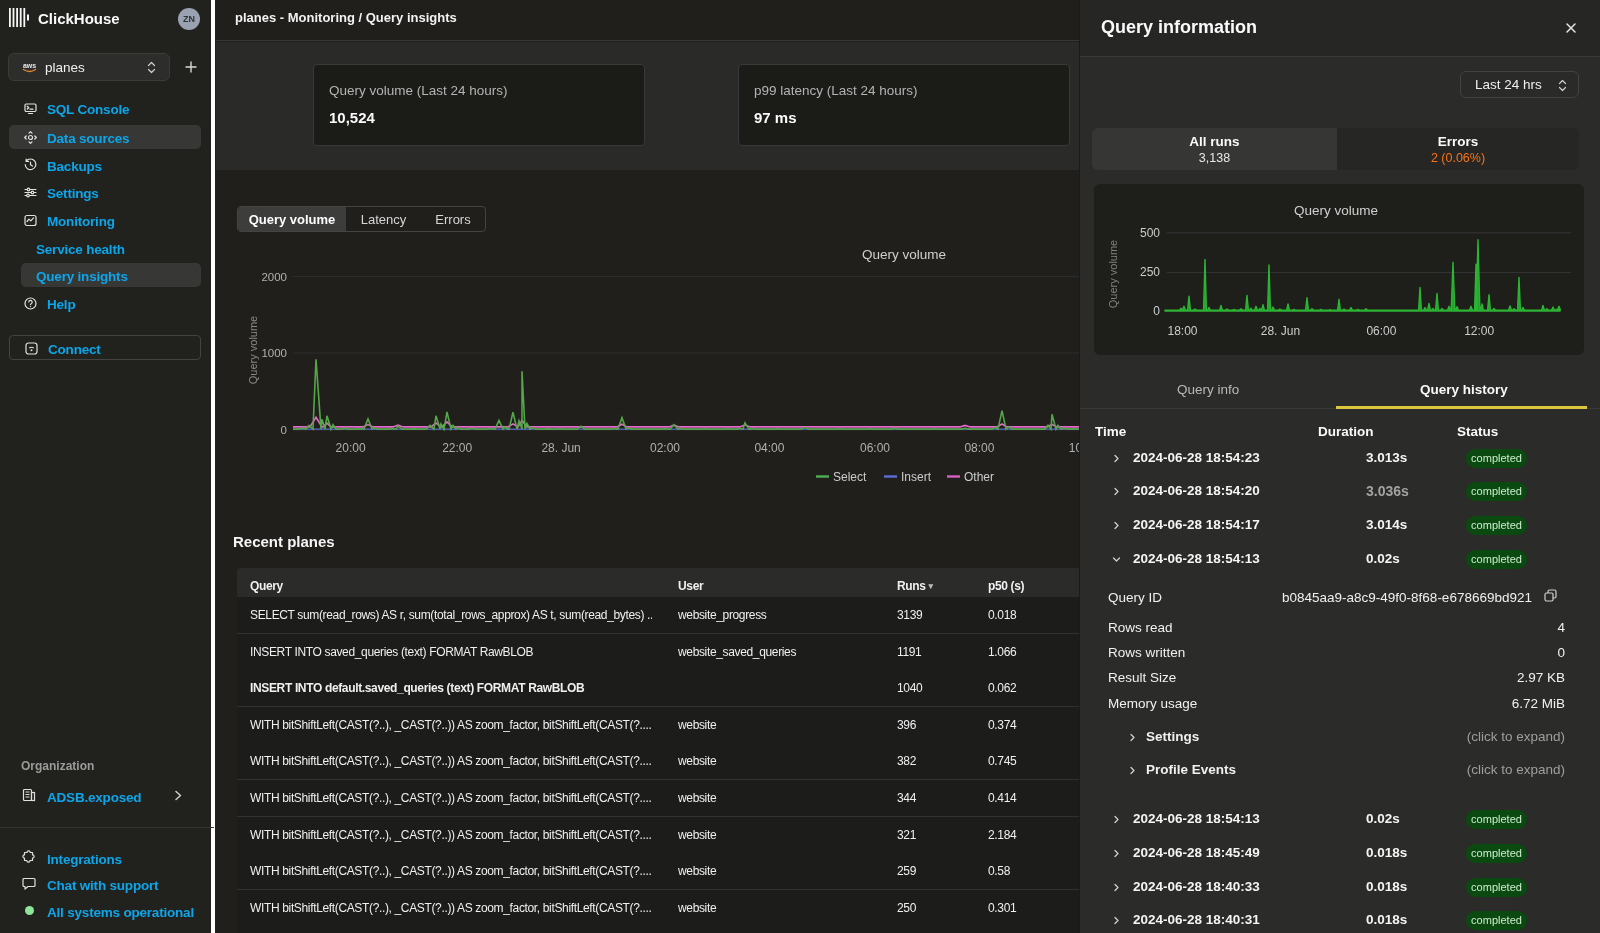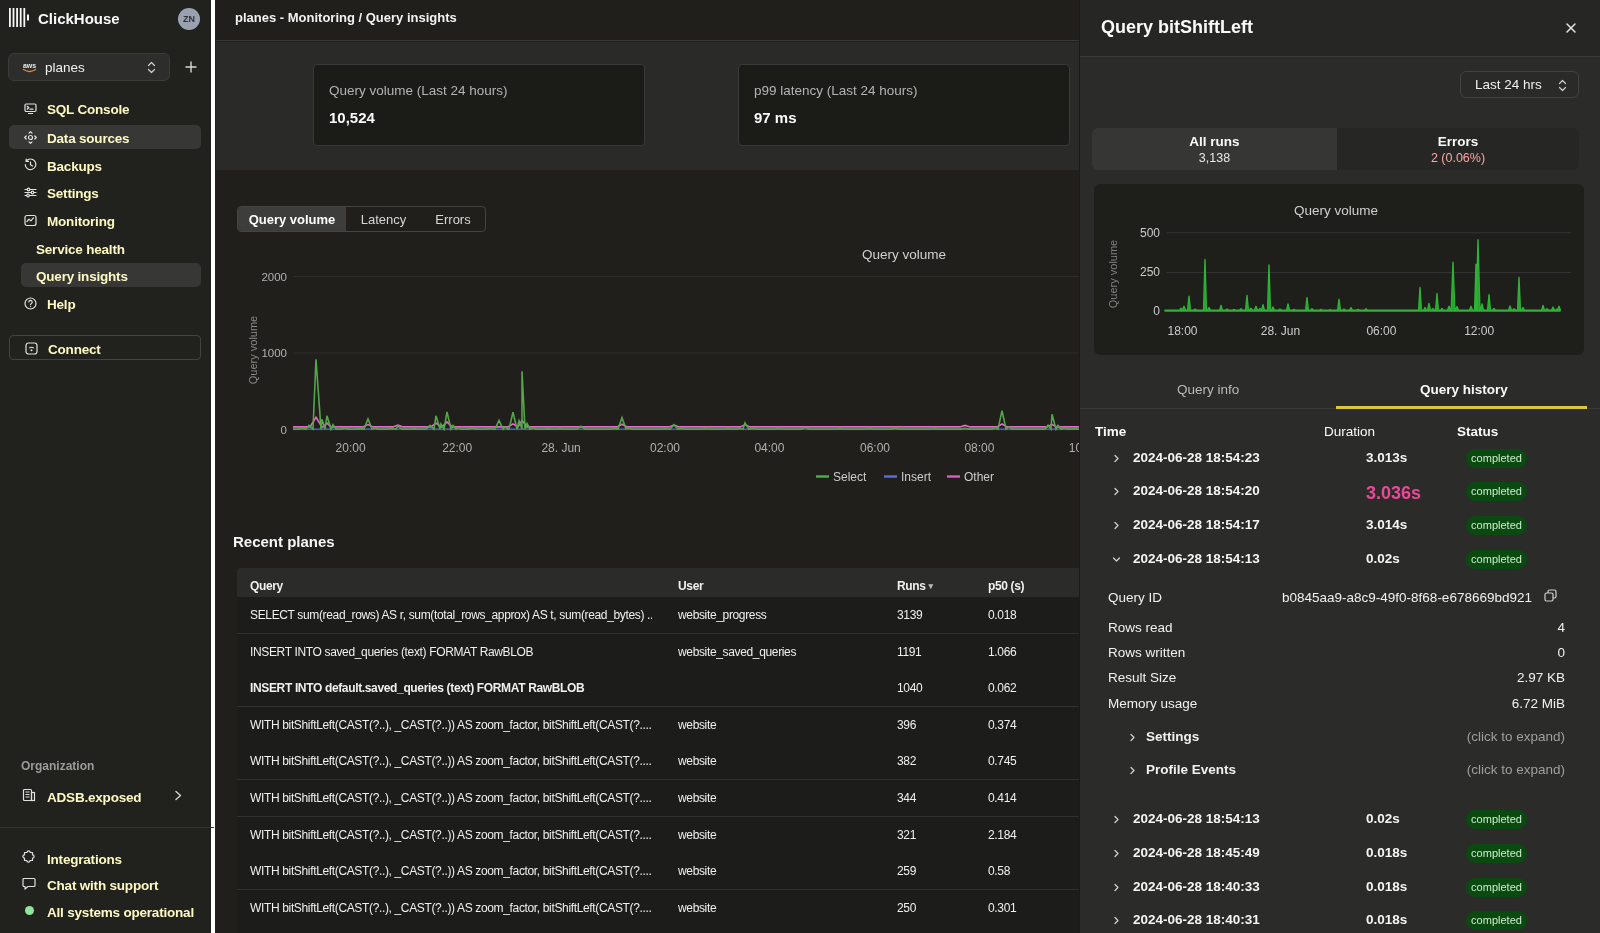--- a/index.html
+++ b/index.html
@@ -1,21 +1,21 @@
 <!DOCTYPE html>
 <html><head>
 <meta charset="utf-8">
 <style>
   * { margin:0; padding:0; box-sizing:border-box; }
   html,body { width:1600px; height:933px; overflow:hidden; background:#212120; font-family:"Liberation Sans", sans-serif; }
   .abs { position:absolute; }
   #stage { position:relative; width:1600px; height:933px; overflow:hidden; }
   
   #side { left:0; top:0; width:215px; height:933px; background:#21211d; border-right:4px solid #ffffff; z-index:5; }
-  .navtxt { font-size:13.5px; font-weight:700; color:#fef9c3; letter-spacing:-0.2px; }
+  .navtxt { font-size:13.5px; font-weight:700; color:#0ea5e9; letter-spacing:-0.2px; }
   
   #main { left:216px; top:0; width:1384px; height:933px; background:#201f1c; z-index:1; }
   #topbar { left:0; top:0; width:1384px; height:41px; background:#201f1b; border-bottom:1px solid #38383a; }
   #strip { left:0; top:42px; width:1384px; height:128px; background:#2a2a29; }
   .card { position:absolute; top:22px; width:332px; height:82px; background:#1b1b18; border:1px solid #39393b; border-radius:4px; }
   .cardlabel { position:absolute; left:15px; top:18px; font-size:13.5px; color:#b4b4b4; }
   .cardvalue { position:absolute; left:15px; top:44px; font-size:15px; font-weight:700; color:#fafafa; }
   
   .tabbox { position:absolute; display:flex; border:1px solid #444443; border-radius:4px; overflow:hidden; }
   .tabseg { font-size:13px; color:#d6d6d6; display:flex; align-items:center; justify-content:center; }
@@ -258,39 +258,39 @@
     <svg class="abs" style="left:22px; top:876px;" width="14" height="14" viewBox="0 0 14 14">
       <path d="M2 2.5 h10 a1 1 0 0 1 1 1 v6 a1 1 0 0 1 -1 1 h-6 l-3 2.5 v-2.5 h-1 a1 1 0 0 1 -1 -1 v-6 a1 1 0 0 1 1 -1 z" stroke="#e0e0e0" stroke-width="1.2" fill="none" stroke-linejoin="round"></path>
     </svg>
     <div class="abs" style="left:47px; top:876px;"><span class="navtxt">Chat with support</span></div>
     <div class="abs" style="left:25px; top:906px; width:9px; height:9px; border-radius:50%; background:#8ee59b;"></div>
     <div class="abs" style="left:47px; top:903px;"><span class="navtxt">All systems operational</span></div>
   </div>
 
   <div id="panel" class="abs">
     <div class="abs" style="left:0; top:0; width:521px; height:57px; background:#262624; border-bottom:1px solid #3a3a38;"></div>
-    <div class="ptxt" style="left:21px; top:17px; font-size:18px; font-weight:700; color:#fafafa;">Query bitShiftLeft</div>
+    <div class="ptxt" style="left:21px; top:17px; font-size:18px; font-weight:700; color:#fafafa;">Query information</div>
     <svg class="abs" style="left:485px; top:22px;" width="12" height="12" viewBox="0 0 12 12">
       <path d="M2 2 L10 10 M10 2 L2 10" stroke="#e6e6e6" stroke-width="1.5" stroke-linecap="round"></path>
     </svg>
 
     <div class="abs" style="left:380px; top:71px; width:119px; height:27px; background:#2a2a28; border:1px solid #424240; border-radius:6px;">
       <div class="abs" style="left:14px; top:5px; font-size:13.5px; color:#f0f0f0;">Last 24 hrs</div>
       <svg class="abs" style="left:97px; top:7px;" width="9" height="13" viewBox="0 0 9 13">
         <path d="M1.5 4.5 L4.5 1.5 L7.5 4.5" stroke="#cfcfcf" stroke-width="1.2" fill="none" stroke-linecap="round" stroke-linejoin="round"></path>
         <path d="M1.5 8.5 L4.5 11.5 L7.5 8.5" stroke="#cfcfcf" stroke-width="1.2" fill="none" stroke-linecap="round" stroke-linejoin="round"></path>
       </svg>
     </div>
 
     <div class="abs" style="left:12px; top:128px; width:487px; height:42px; background:#262624; border-radius:6px; overflow:hidden;">
       <div class="abs" style="left:0; top:0; width:245px; height:42px; background:#363634;"></div>
       <div class="abs" style="left:0px; top:6px; width:245px; text-align:center; font-size:13.5px; font-weight:700; color:#fafafa;">All runs</div>
       <div class="abs" style="left:0px; top:23px; width:245px; text-align:center; font-size:12.5px; color:#e8e8e8;">3,138</div>
       <div class="abs" style="left:245px; top:6px; width:242px; text-align:center; font-size:13.5px; font-weight:700; color:#fafafa;">Errors</div>
-      <div class="abs" style="left:245px; top:23px; width:242px; text-align:center; font-size:12.5px; color:#fca5a5;">2 (0.06%)</div>
+      <div class="abs" style="left:245px; top:23px; width:242px; text-align:center; font-size:12.5px; color:#f97316;">2 (0.06%)</div>
     </div>
 
     <div class="abs" style="left:14px; top:184px; width:490px; height:171px; background:#1e1e1a; border-radius:6px;">
       <svg width="490" height="171" viewBox="0 0 490 171">
         <text x="242" y="31" fill="#d0d0d0" font-size="13.5" text-anchor="middle" font-family="Liberation Sans">Query volume</text>
         <line x1="73" y1="48.8" x2="477" y2="48.8" stroke="#35353a" stroke-width="1"></line>
         <line x1="73" y1="88.4" x2="477" y2="88.4" stroke="#35353a" stroke-width="1"></line>
         <text x="66" y="53" fill="#cccccc" font-size="12" text-anchor="end" font-family="Liberation Sans">500</text>
         <text x="66" y="92" fill="#cccccc" font-size="12" text-anchor="end" font-family="Liberation Sans">250</text>
         <text x="66" y="131" fill="#cccccc" font-size="12" text-anchor="end" font-family="Liberation Sans">0</text>
@@ -303,33 +303,33 @@
       </svg>
     </div>
 
     <div class="ptxt" style="left:97px; top:382px; font-size:13.5px; color:#b9b9b9;">Query info</div>
     <div class="ptxt" style="left:340px; top:382px; font-size:13.5px; font-weight:700; color:#fafafa;">Query history</div>
     <div class="abs" style="left:0px; top:408px; width:521px; height:1px; background:#3a3a38;"></div>
     <div class="abs" style="left:256px; top:406px; width:251px; height:2.5px; background:#dcc63e;"></div>
 
     <div id="history">
         <div class="ptxt" style="left:15px; top:424px; font-size:13.5px; font-weight:700; color:#fafafa;">Time</div>
-        <div class="ptxt" style="left:244px; top:424px; font-size:13.5px; font-weight:400; color:#fafafa;text-align:center;">Duration</div>
+        <div class="ptxt" style="left:238px; top:424px; font-size:13.5px; font-weight:700; color:#fafafa;text-align:center;">Duration</div>
         <div class="ptxt" style="left:377px; top:424px; font-size:13.5px; font-weight:700; color:#fafafa;">Status</div>
         <svg class="abs" style="left:32px; top:453.5px;" width="9" height="9" viewBox="0 0 9 9">
           <path d="M3 1.5 L6 4.5 L3 7.5" stroke="#cfcfcf" stroke-width="1.3" fill="none" stroke-linecap="round" stroke-linejoin="round"></path>
         </svg>
         <div class="ptxt" style="left:53px; top:450px; font-size:13.5px; font-weight:700; color:#f5f5f5;">2024-06-28 18:54:23</div>
         <div class="ptxt" style="left:286px; top:450px; font-size:13.5px; font-weight:700; color:#f5f5f5;">3.013s</div>
         <div class="abs" style="left:386px; top:448.5px; width:61px; height:19px; background:#0a4a10; border-radius:10px; text-align:center; line-height:19px; font-size:11px; color:#cdeccd;">completed</div>
         <svg class="abs" style="left:32px; top:486.5px;" width="9" height="9" viewBox="0 0 9 9">
           <path d="M3 1.5 L6 4.5 L3 7.5" stroke="#cfcfcf" stroke-width="1.3" fill="none" stroke-linecap="round" stroke-linejoin="round"></path>
         </svg>
         <div class="ptxt" style="left:53px; top:483px; font-size:13.5px; font-weight:700; color:#f5f5f5;">2024-06-28 18:54:20</div>
-        <div class="ptxt" style="left:286px; top:483px; font-size:18px; font-weight:700; color:#ec4899;">3.036s</div>
+        <div class="ptxt" style="left:286px; top:483px; font-size:14px; font-weight:700; color:#a3a3a3;">3.036s</div>
         <div class="abs" style="left:386px; top:481.5px; width:61px; height:19px; background:#0a4a10; border-radius:10px; text-align:center; line-height:19px; font-size:11px; color:#cdeccd;">completed</div>
         <svg class="abs" style="left:32px; top:520.5px;" width="9" height="9" viewBox="0 0 9 9">
           <path d="M3 1.5 L6 4.5 L3 7.5" stroke="#cfcfcf" stroke-width="1.3" fill="none" stroke-linecap="round" stroke-linejoin="round"></path>
         </svg>
         <div class="ptxt" style="left:53px; top:517px; font-size:13.5px; font-weight:700; color:#f5f5f5;">2024-06-28 18:54:17</div>
         <div class="ptxt" style="left:286px; top:517px; font-size:13.5px; font-weight:700; color:#f5f5f5;">3.014s</div>
         <div class="abs" style="left:386px; top:515.5px; width:61px; height:19px; background:#0a4a10; border-radius:10px; text-align:center; line-height:19px; font-size:11px; color:#cdeccd;">completed</div>
         <svg class="abs" style="left:32px; top:554.5px;" width="9" height="9" viewBox="0 0 9 9">
           <path d="M1.5 3 L4.5 6 L7.5 3" stroke="#cfcfcf" stroke-width="1.3" fill="none" stroke-linecap="round" stroke-linejoin="round"></path>
         </svg>

